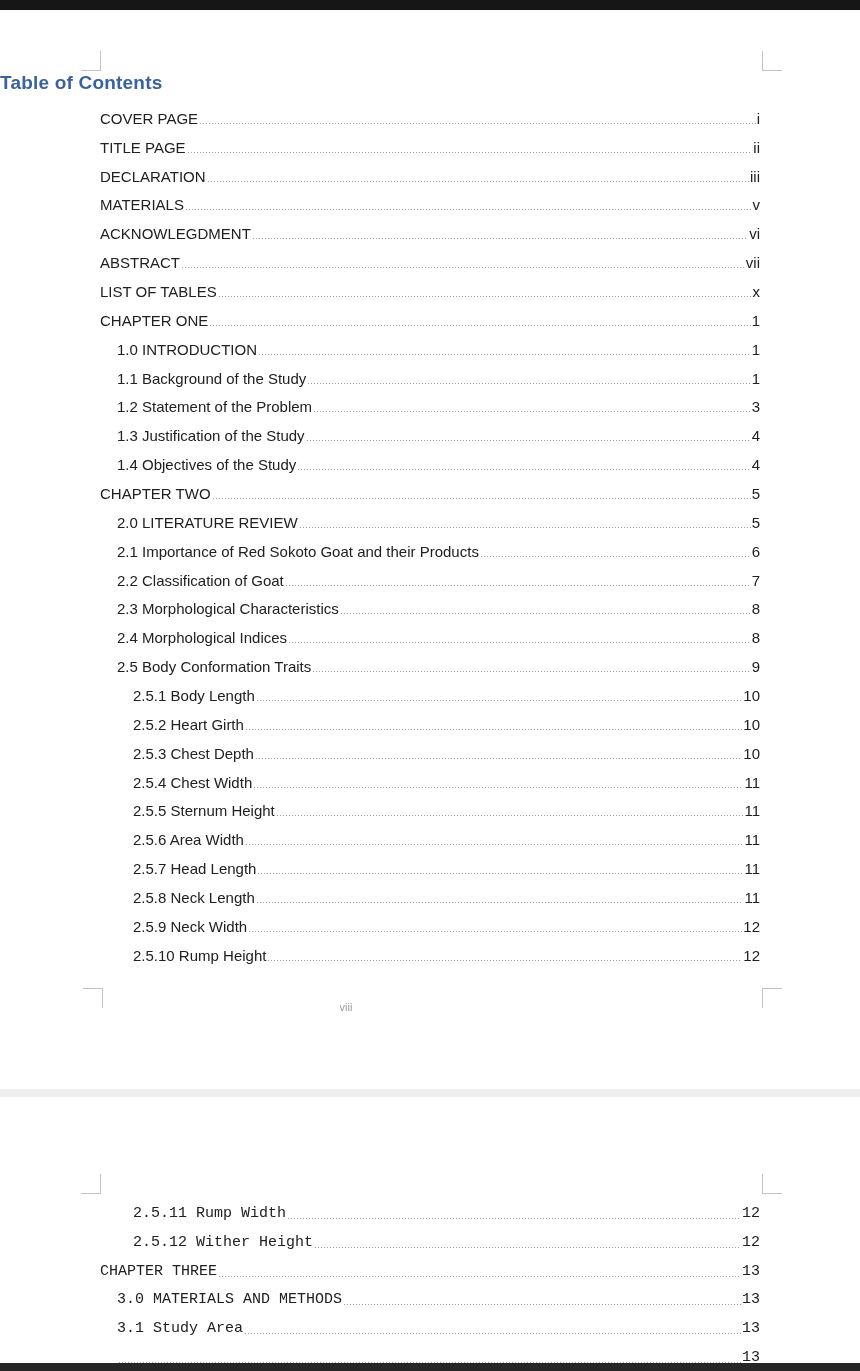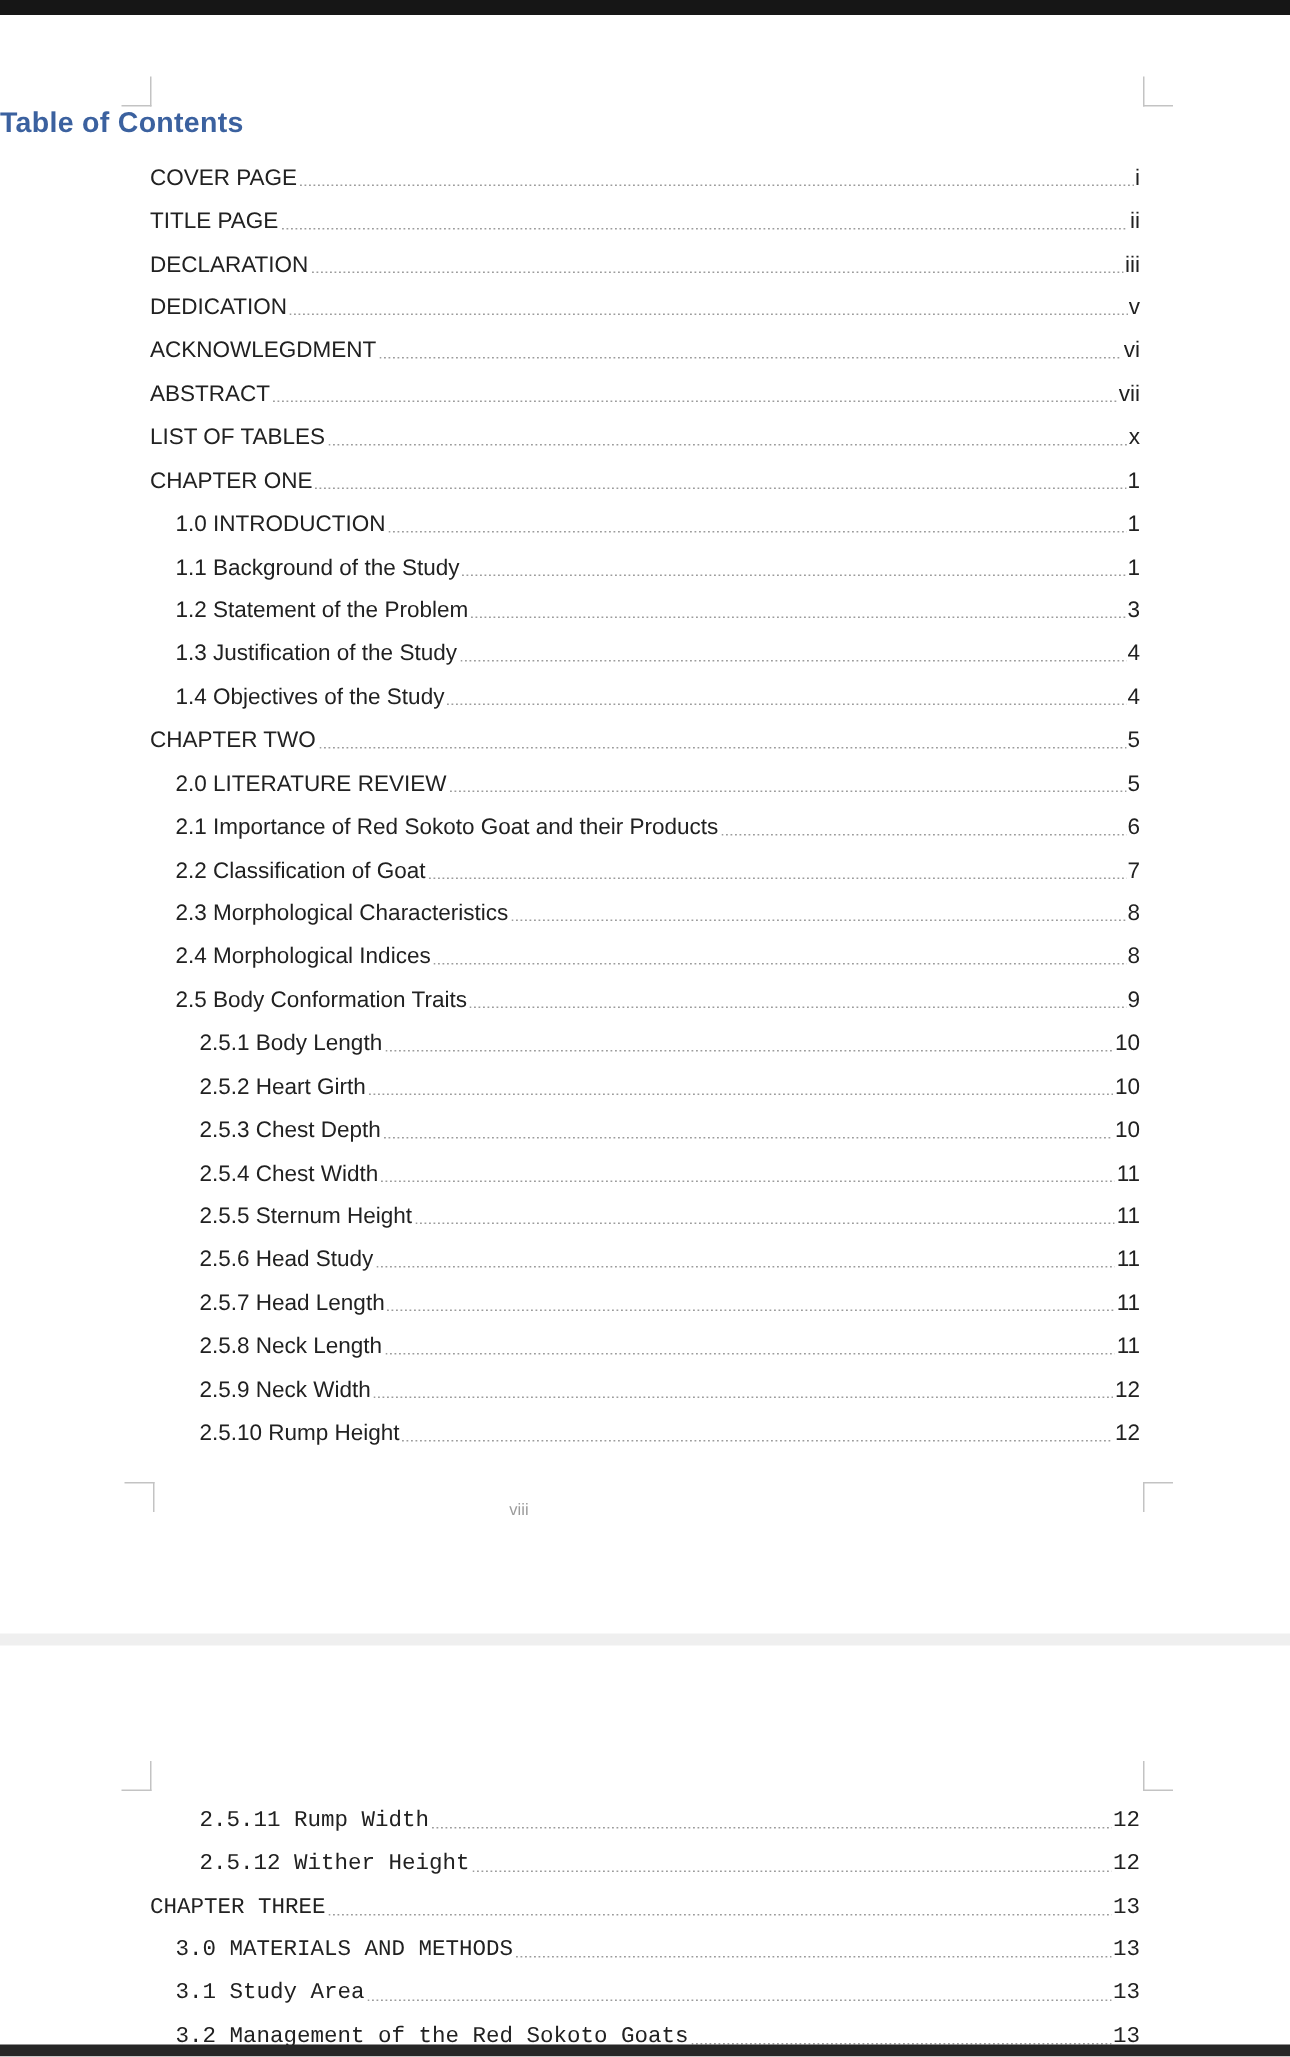--- a/index.html
+++ b/index.html
@@ -106,21 +106,21 @@
       <span class="toc-label">TITLE PAGE</span>
       <span class="leader"></span>
       <span class="toc-page">ii</span>
     </div>
     <div class="toc-row lvl0">
       <span class="toc-label">DECLARATION</span>
       <span class="leader"></span>
       <span class="toc-page">iii</span>
     </div>
     <div class="toc-row lvl0">
-      <span class="toc-label">DEDICATION</span>
+      <span class="toc-label">MATERIALS</span>
       <span class="leader"></span>
       <span class="toc-page">v</span>
     </div>
     <div class="toc-row lvl0">
       <span class="toc-label">ACKNOWLEGDMENT</span>
       <span class="leader"></span>
       <span class="toc-page">vi</span>
     </div>
     <div class="toc-row lvl0">
       <span class="toc-label">ABSTRACT</span>
@@ -216,21 +216,21 @@
       <span class="toc-label">2.5.4 Chest Width</span>
       <span class="leader"></span>
       <span class="toc-page">11</span>
     </div>
     <div class="toc-row lvl2">
       <span class="toc-label">2.5.5 Sternum Height</span>
       <span class="leader"></span>
       <span class="toc-page">11</span>
     </div>
     <div class="toc-row lvl2">
-      <span class="toc-label">2.5.6 Head Study</span>
+      <span class="toc-label">2.5.6 Area Width</span>
       <span class="leader"></span>
       <span class="toc-page">11</span>
     </div>
     <div class="toc-row lvl2">
       <span class="toc-label">2.5.7 Head Length</span>
       <span class="leader"></span>
       <span class="toc-page">11</span>
     </div>
     <div class="toc-row lvl2">
       <span class="toc-label">2.5.8 Neck Length</span>
@@ -279,19 +279,18 @@
       <span class="toc-label">3.0 MATERIALS AND METHODS</span>
       <span class="leader"></span>
       <span class="toc-page">13</span>
     </div>
     <div class="toc-row lvl1">
       <span class="toc-label">3.1 Study Area</span>
       <span class="leader"></span>
       <span class="toc-page">13</span>
     </div>
     <div class="toc-row lvl1">
-      <span class="toc-label">3.2 Management of the Red Sokoto Goats</span>
       <span class="leader"></span>
       <span class="toc-page">13</span>
     </div>
   </div>
 
 <div class="screen-bar bottom"></div>
 
 </body></html>

